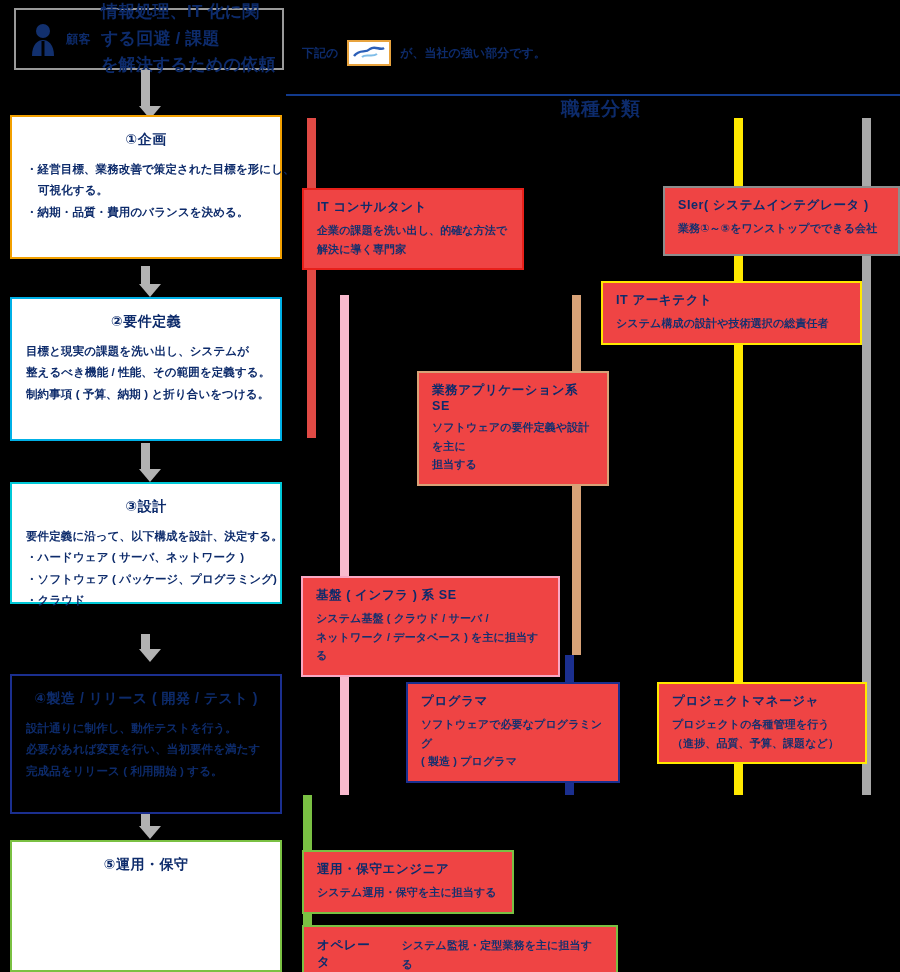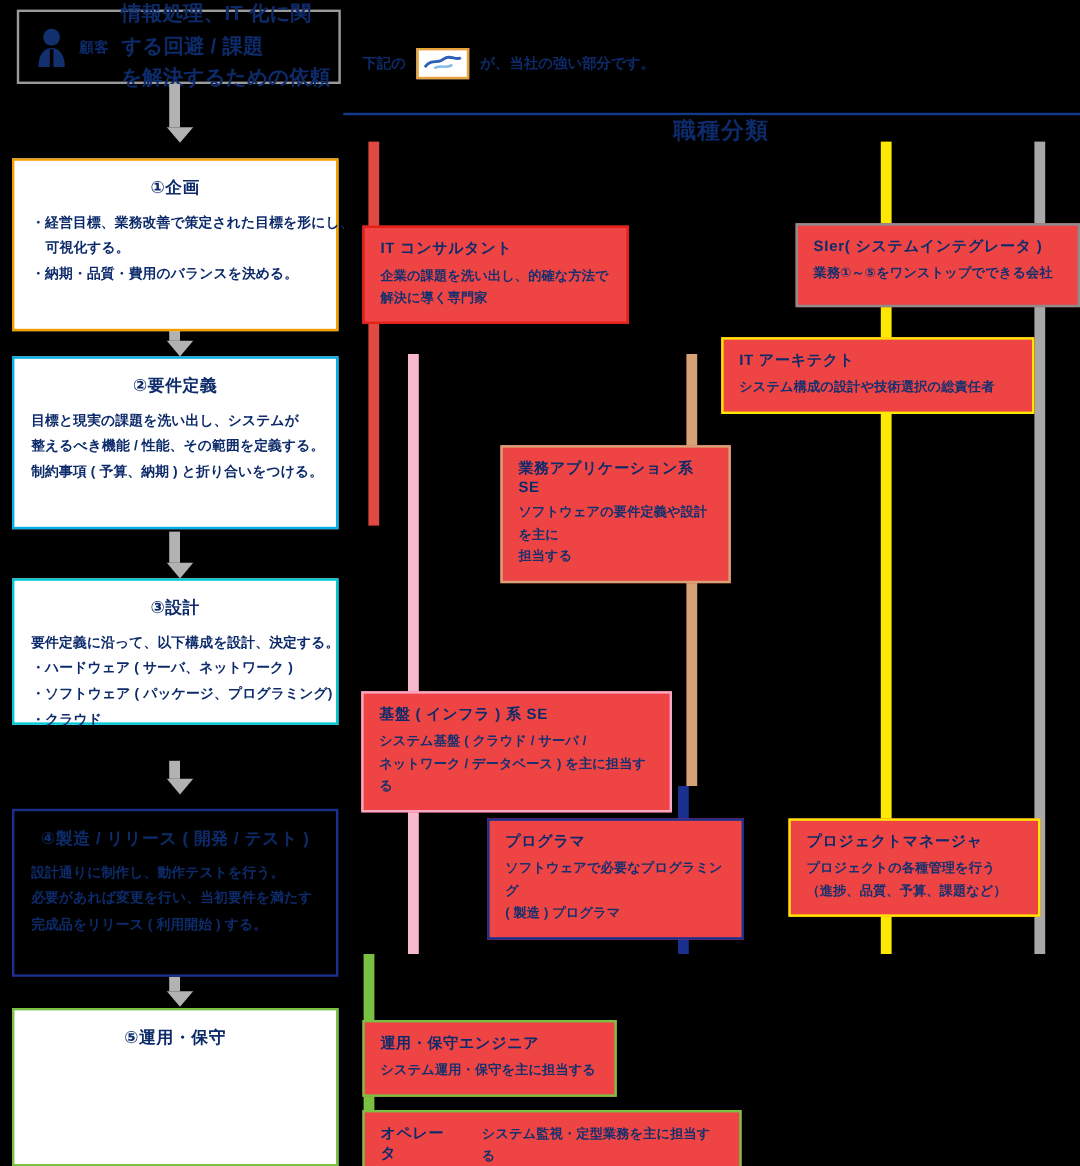--- a/index.html
+++ b/index.html
@@ -152,21 +152,21 @@
       <div class="rail" style="left: 307px; top: 118px; height: 320px; background: rgb(224, 74, 69);"></div>
       <div class="rail" style="left: 340px; top: 295px; height: 500px; background: rgb(248, 185, 205);"></div>
       <div class="rail" style="left: 572px; top: 295px; height: 360px; background: rgb(216, 162, 119);"></div>
       <div class="rail" style="left: 565px; top: 655px; height: 140px; background: rgb(27, 47, 143);"></div>
       <div class="rail" style="left: 303px; top: 795px; height: 177px; background: rgb(122, 192, 67);"></div>
       <div class="rail" style="left: 734px; top: 118px; height: 677px; background: rgb(255, 232, 0);"></div>
       <div class="rail" style="left: 862px; top: 118px; height: 677px; background: rgb(168, 168, 168);"></div>
     </div>
 
   <div id="phases">
-      <div class="abs phase" style="top: 132px; height: 144px; border: 2px solid rgb(242, 160, 0);">
+      <div class="abs phase" style="top: 115px; height: 144px; border: 2px solid rgb(242, 160, 0);">
         <div class="phase-title">①企画</div>
         <div class="phase-lines">
           <div>・経営目標、業務改善で策定された目標を形にし、</div>
           <div class="indent">可視化する。</div>
           <div>・納期・品質・費用のバランスを決める。</div>
         </div>
       </div>
       <div class="abs phase" style="top: 297px; height: 144px; border: 2px solid rgb(0, 176, 230);">
         <div class="phase-title">②要件定義</div>
         <div class="phase-lines">

